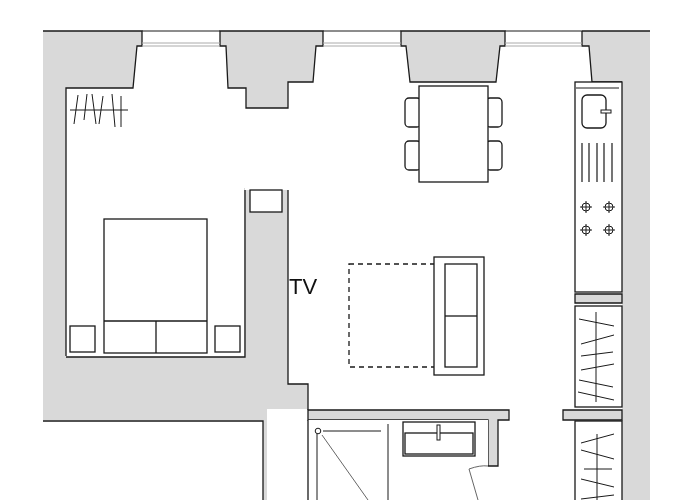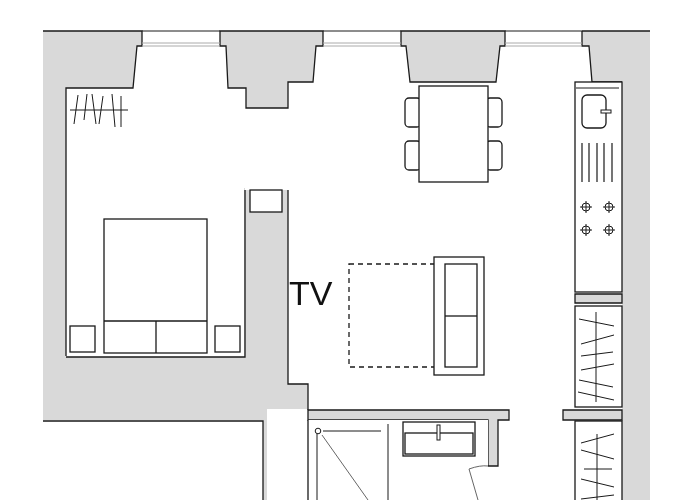--- a/index.html
+++ b/index.html
@@ -1,18 +1,18 @@
 <!DOCTYPE html>
 <html><head>
 <meta charset="utf-8">
 <style>
   html,body{margin:0;padding:0;background:#ffffff;}
   #plan{position:relative;width:700px;height:500px;overflow:hidden;background:#ffffff;}
   svg{position:absolute;left:0;top:0;}
-  .tv-label{position:absolute;left:289px;top:276px;font-family:"Liberation Sans",sans-serif;font-size:34px;color:#111;line-height:1;}
+  .tv-label{position:absolute;left:289px;top:276px;font-family:"Liberation Sans",sans-serif;font-size:22px;color:#111;line-height:1;}
 </style>
 </head>
 <body>
 
 <div id="plan">
 <svg width="700" height="500" viewBox="0 0 700 500" xmlns="http://www.w3.org/2000/svg">
   <g stroke="#1a1a1a" stroke-width="1.3" fill="#d9d9d9">
 
     <path d="M43,31 L142,31 L142,46 L137,46 L133,88 L66,88 L66,356 L244,356 L244,188 L245,188 L245,356 L66,356 L66,419 L43,419 Z" stroke="none"></path>
     <path d="M43,31 L142,31 L142,46 L137,46 L133,88 L66,88 L66,356" fill="none"></path>

